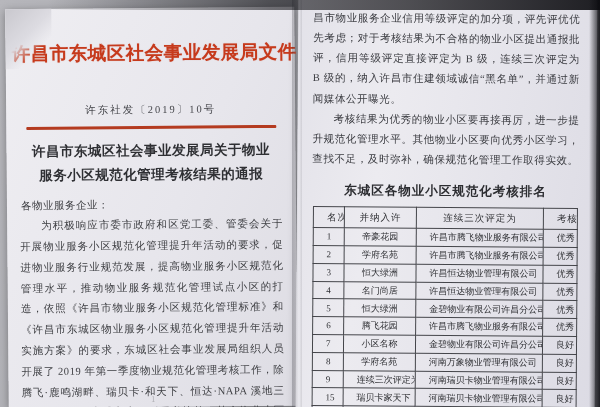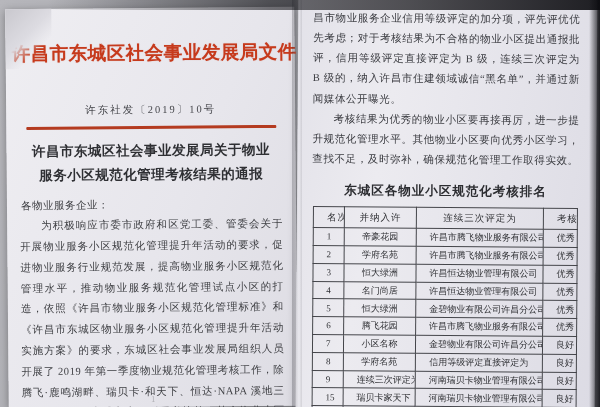--- a/index.html
+++ b/index.html
@@ -169,21 +169,21 @@
           </tr>
           <tr>
             <td>7</td>
             <td>小区名称</td>
             <td>金碧物业有限公司许昌分公司</td>
             <td>良好</td>
           </tr>
           <tr>
             <td>8</td>
             <td>学府名苑</td>
-            <td>信用等级评定直接评定为</td>
+            <td>河南万象物业管理有限公司</td>
             <td>良好</td>
           </tr>
           <tr>
             <td>9</td>
             <td>连续三次评定为</td>
             <td>河南瑞贝卡物业管理有限公司</td>
             <td>良好</td>
           </tr>
           <tr>
             <td>15</td>

